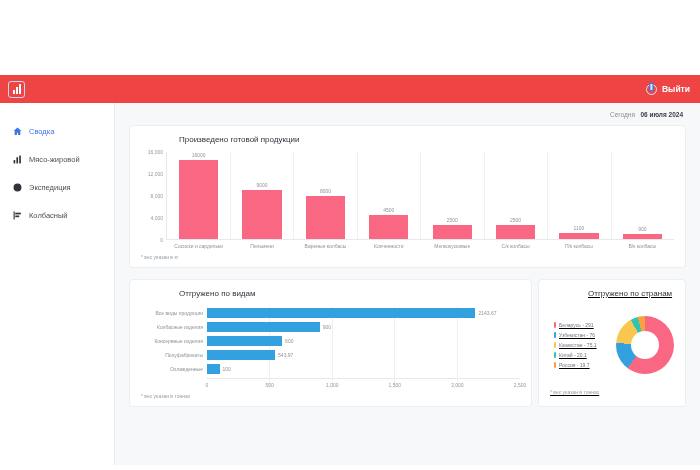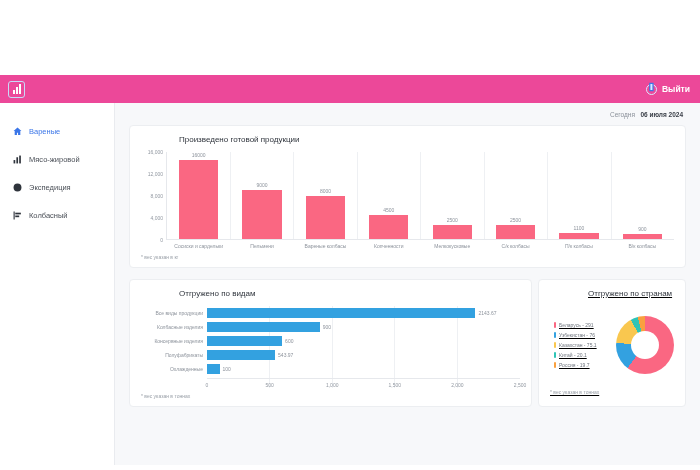--- a/index.html
+++ b/index.html
@@ -11,21 +11,21 @@
   }
   .app {
     position: absolute; left: 0; top: 75px;
     width: 700px; height: 390px;
     background: #f7f8fa;
     display: flex; flex-direction: column;
   }
 
   
   .topbar {
-    height: 28px; background: #ec4899;
+    height: 28px; background: #ef4444;
     display: flex; align-items: center;
     padding: 0 10px 0 8px;
     flex: 0 0 28px;
   }
   .logo-box {
     width: 17px; height: 17px;
     border: 1px solid #c9d9f8; border-radius: 3px;
     display: flex; align-items: flex-end; justify-content: center;
     gap: 1px; padding: 3px 2px;
   }
@@ -186,21 +186,21 @@
 
   <div class="body">
 
     <div class="sidebar">
       <div class="nav-item active">
         <span class="ico">
           <svg width="9" height="9" viewBox="0 0 16 16" fill="currentColor">
             <path d="M8 1 1 7h2v7h4V10h2v4h4V7h2z"></path>
             </svg>
         </span>
-        <span>Вареные</span>
+        <span>Сводка</span>
       </div>
       <div class="nav-item">
         <span class="ico">
           <svg width="9" height="9" viewBox="0 0 16 16" fill="currentColor">
             <rect x="1" y="9" width="3" height="6"></rect>
               <rect x="6" y="4" width="3" height="11"></rect>
             <rect x="11" y="1" width="3" height="14"></rect>
             </svg>
         </span>
         <span>Мясо-жировой</span>

